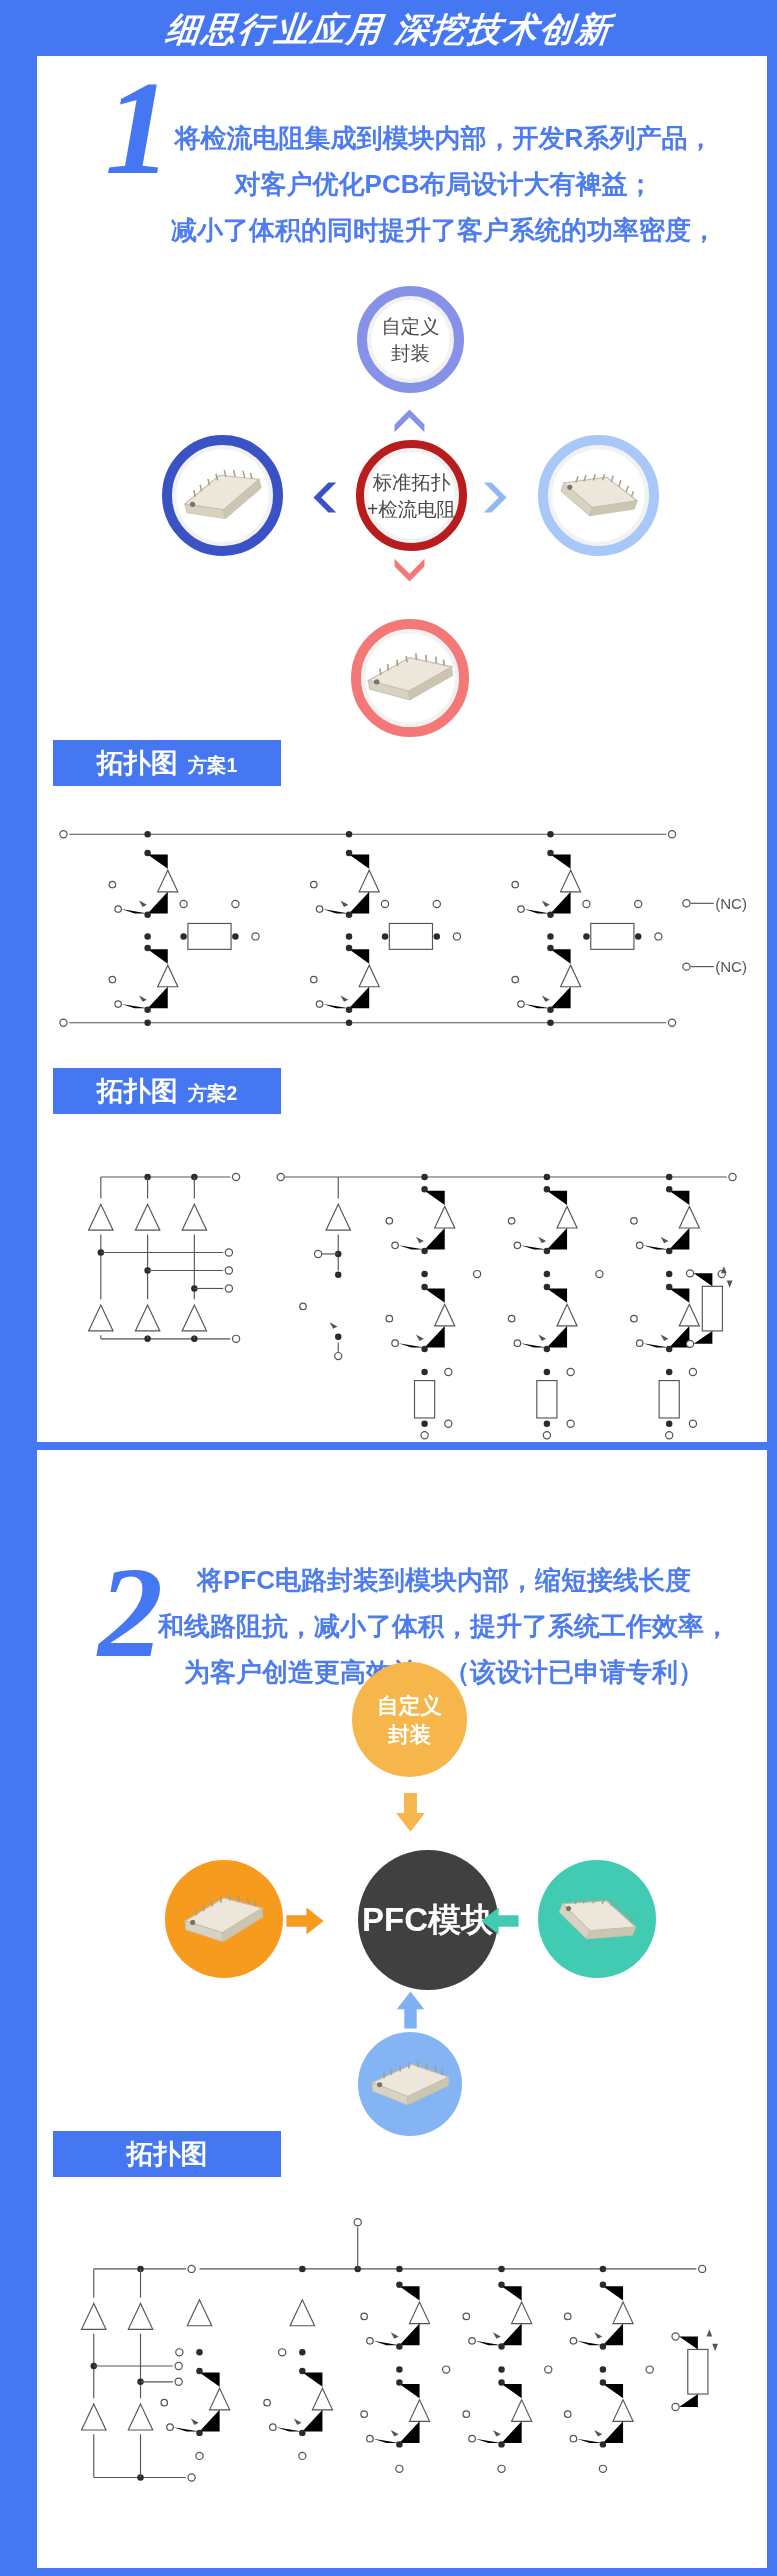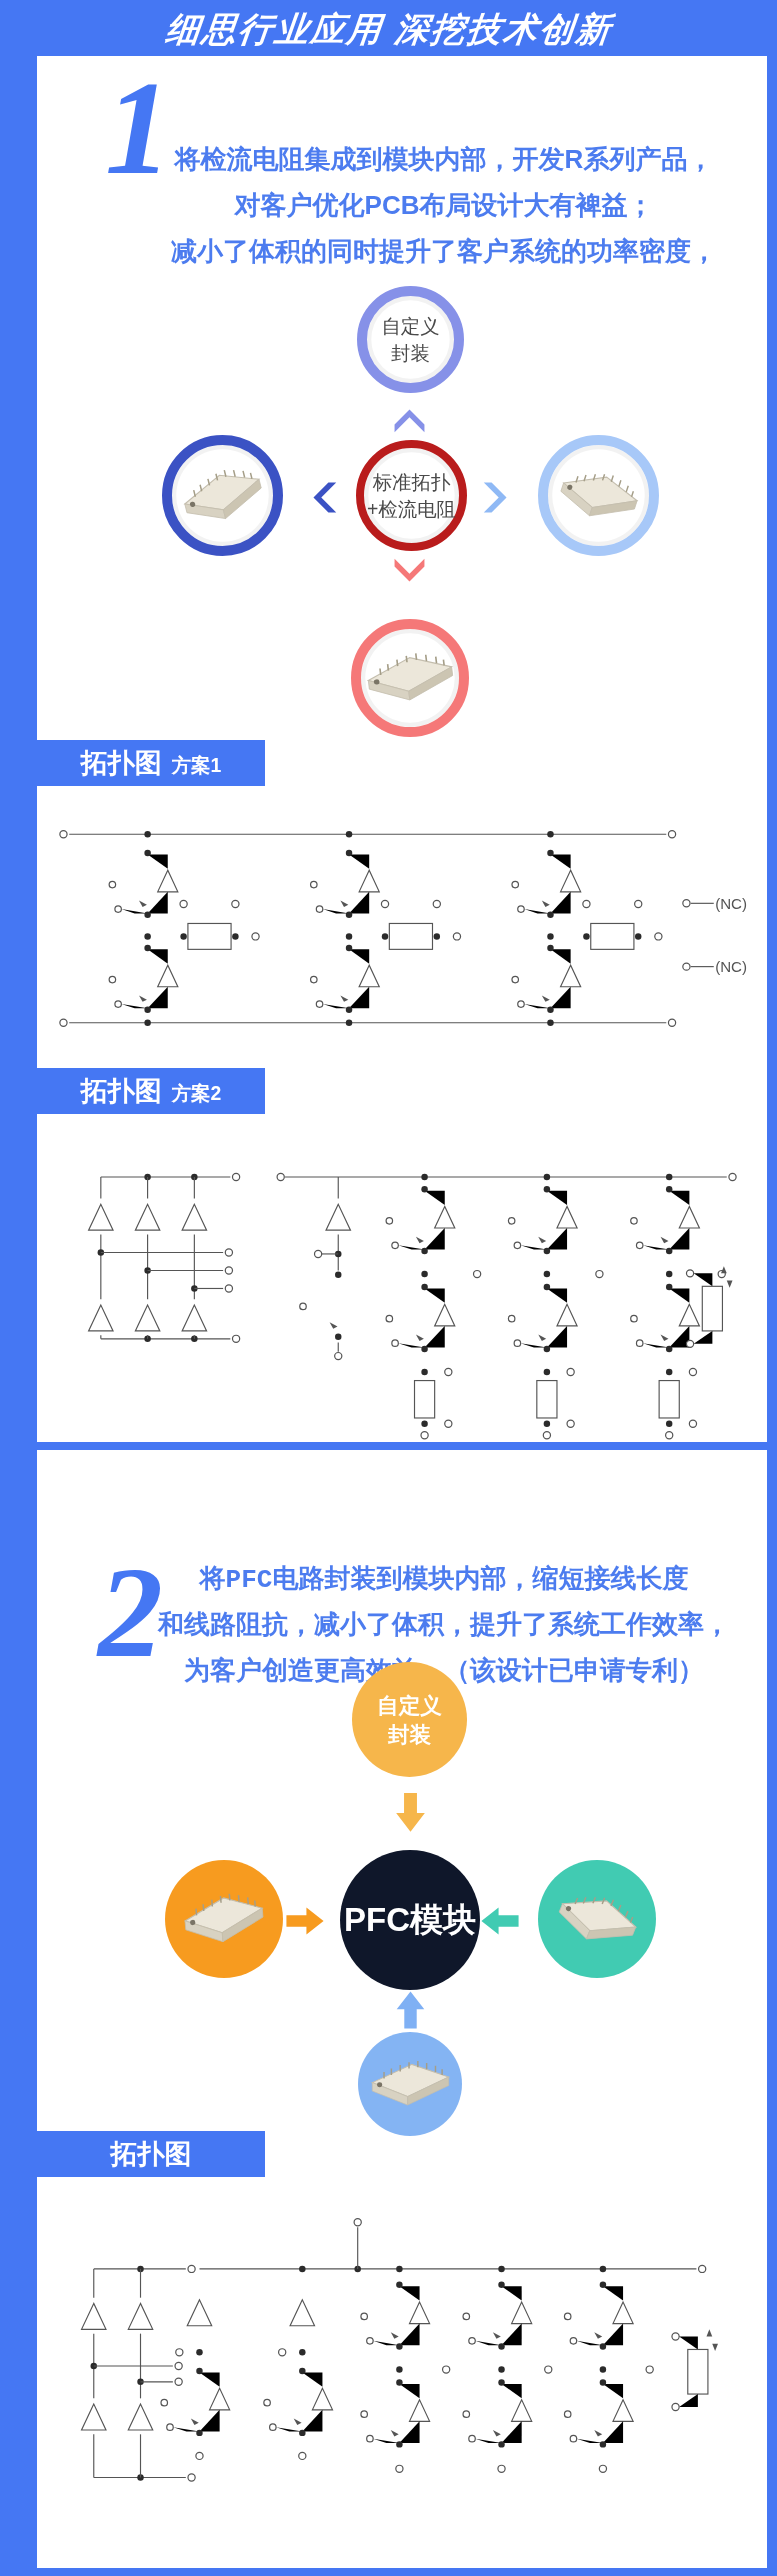--- a/index.html
+++ b/index.html
@@ -10,33 +10,33 @@
         letter-spacing:2.2px;transform:skewX(-6deg);}
   .card{position:absolute;left:37px;width:730px;background:#ffffff;overflow:hidden;}
   .card1{top:56px;height:1386px;}
   .card2{top:1450px;height:1118px;}
   .big-num{position:absolute;font-family:"Liberation Serif",serif;font-style:italic;
         font-weight:bold;color:#4577F3;line-height:1;}
   .num1{left:68px;top:5.8px;font-size:133px;}
   .num2{left:61px;top:97px;font-size:130px;}
   .desc{position:absolute;text-align:center;font-weight:bold;color:#4C7CEF;
         font-size:26px;line-height:46px;}
-  .desc1{left:108px;top:80px;width:598px;}
-  .desc2{left:108px;top:107px;width:598px;font-family:Liberation Mono, monospace;}
+  .desc1{left:108px;top:59px;width:598px;}
+  .desc2{left:108px;top:107px;width:598px;}
   .ring{position:absolute;background:#fff;border-radius:50%;box-sizing:border-box;
         display:flex;flex-direction:column;align-items:center;justify-content:center;
         box-shadow:inset 0 0 0 4.3px rgba(0,0,0,0.05);}
   .ring span{font-size:19.4px;color:#4a4a4a;line-height:27px;font-weight:500;text-align:center;}
   .disc{position:absolute;border-radius:50%;display:flex;flex-direction:column;
         align-items:center;justify-content:center;}
   .disc span{color:#ffffff;font-weight:bold;text-align:center;}
   .amber-text span{font-size:21.6px;line-height:29px;}
   .pfc-text span{font-size:33px;}
   .icon{position:absolute;}
-  .banner{position:absolute;left:0;width:228px;height:46px;background:#4577F3;
+  .banner{position:absolute;left:16px;width:228px;height:46px;background:#4577F3;
         display:flex;align-items:baseline;justify-content:center;gap:10px;color:#fff;}
   .banner .t1{font-size:27px;font-weight:bold;line-height:46px;}
   .banner .t2{font-size:19.4px;font-weight:bold;}
   .circuit{position:absolute;background:#fff;}
   .wire, .circuit line, .circuit polyline{stroke:#555;stroke-width:1.6;fill:none;}
   .term{fill:#ffffff;stroke:#555;stroke-width:1.7;}
   .dot{fill:#2b2b2b;stroke:none;}
   .comp{fill:#ffffff;stroke:#555;stroke-width:1.6;}
   .solid{fill:#555;stroke:none;}
   .nc-text{fill:#555;font-size:21px;font-family:"Liberation Sans",sans-serif;}
@@ -332,21 +332,21 @@
 
     <div class="disc amber-text" style="left:315px;top:212px;width:115px;height:115px;background:#F6B64B;">
       <span>自定义</span>
       <span>封装</span>
     </div>
 
     <svg class="icon" style="left:357px;top:337px" width="33" height="52" viewBox="0 0 46 60">
       <path d="M14,2 V30 H3 L23,56 L43,30 H32 V2 Z" fill="#F6B64B"></path>
     </svg>
 
-    <div class="disc pfc-text" style="left:303px;top:400px;width:140px;height:140px;background:#0f172a;">
+    <div class="disc pfc-text" style="left:321px;top:400px;width:140px;height:140px;background:#404040;">
       <span>PFC模块</span>
     </div>
 
     <div class="disc" style="left:128px;top:410px;width:118px;height:118px;background:#F79B1F;">
       <svg class="product" width="94" height="60" viewBox="0 0 120 80" style="transform:rotate(-5deg)">
           <use href="#sym-module"></use>
         </svg>
     </div>
 
     <svg class="icon" style="left:248px;top:455px" width="40" height="32" viewBox="0 0 56 44">

